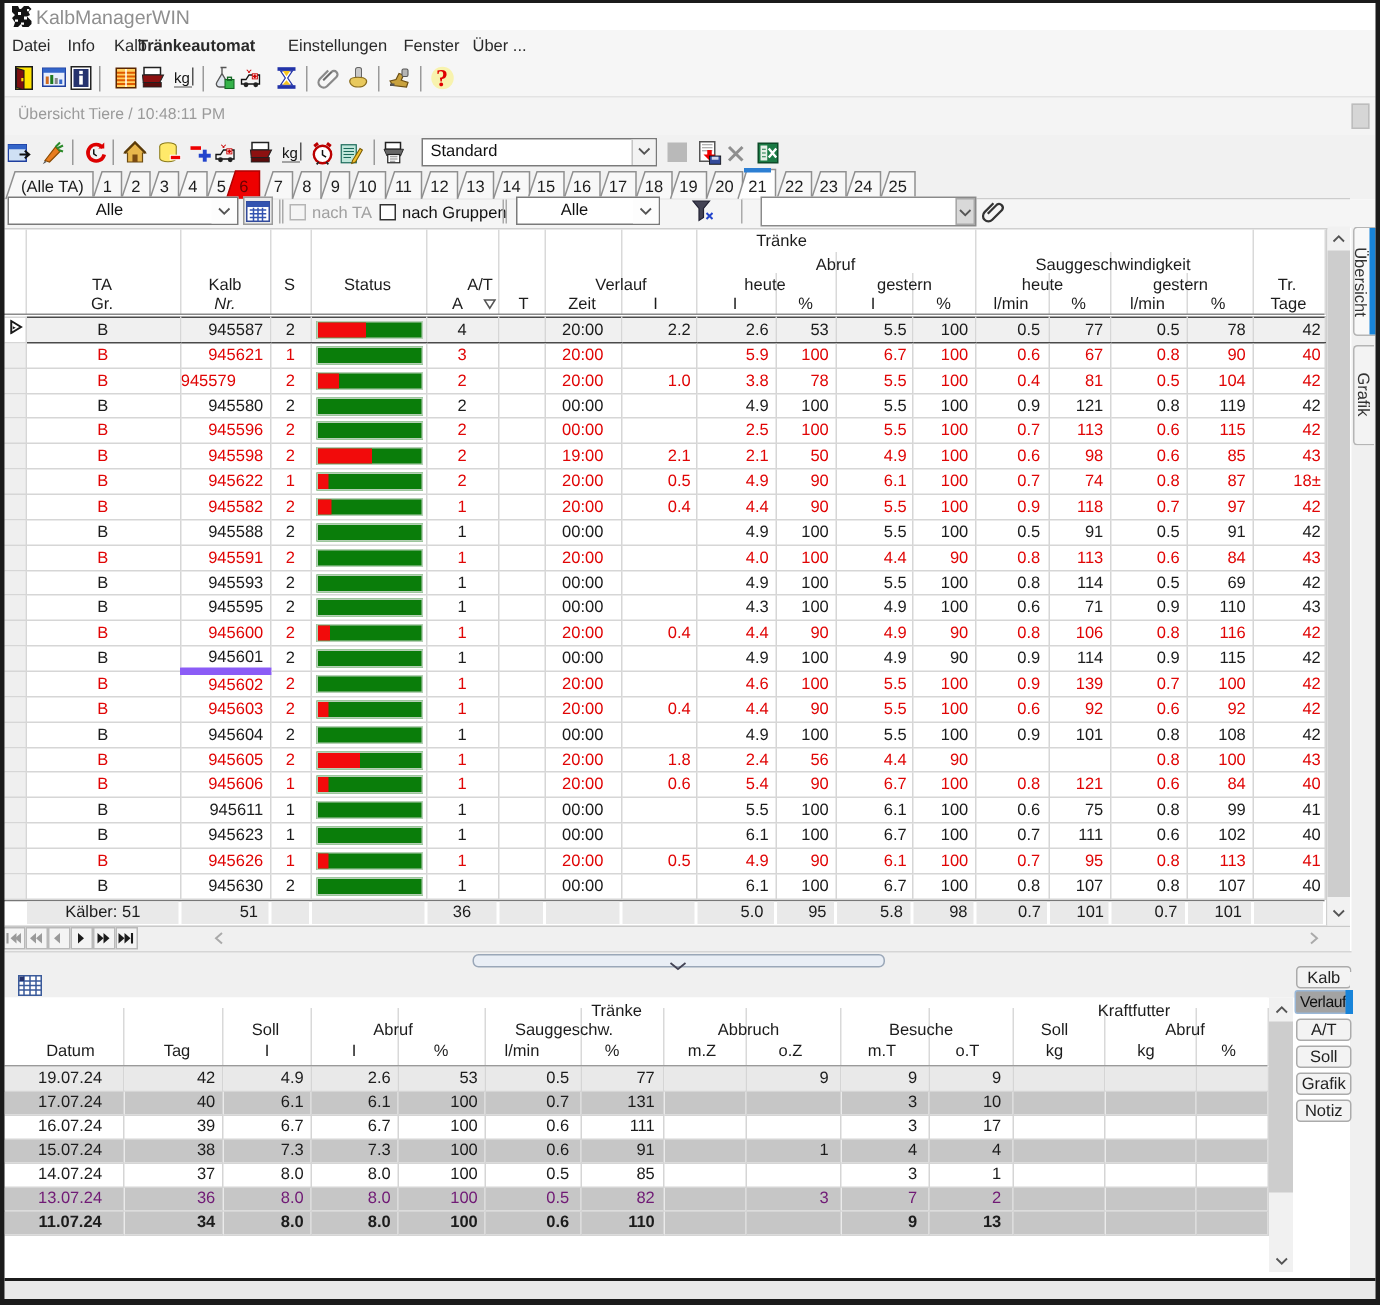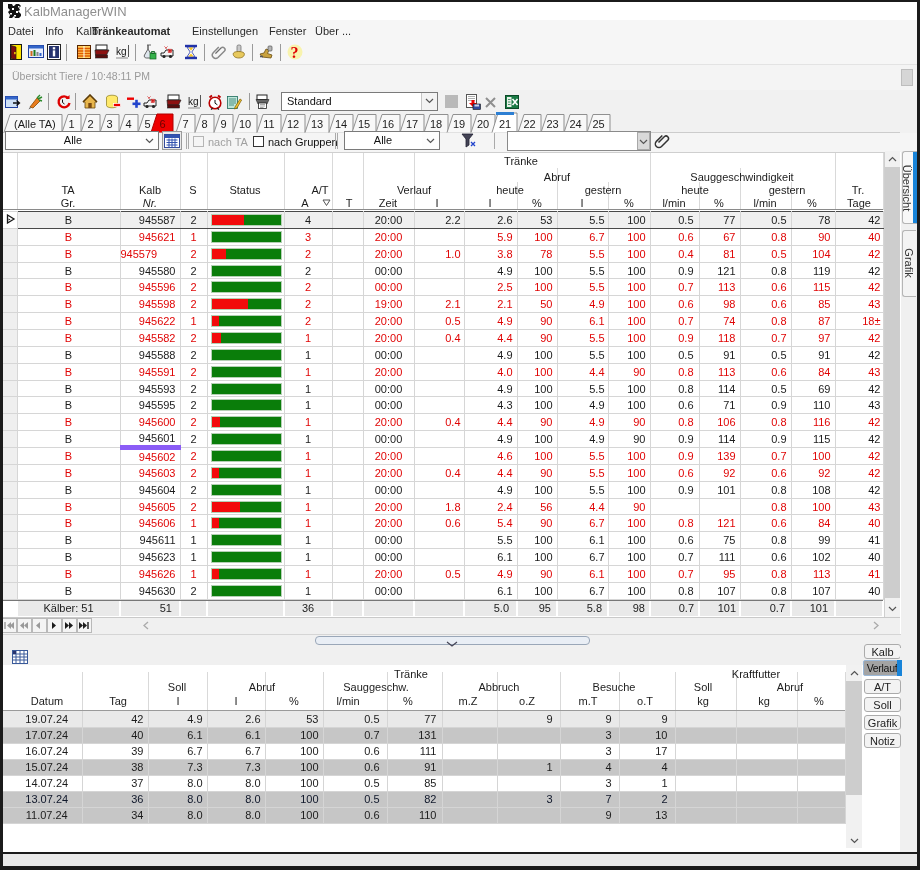--- a/index.html
+++ b/index.html
@@ -1117,37 +1117,37 @@
             <td style="height:16px;border-bottom:1px solid #d5d5d5;border-right:1px solid #d5d5d5;text-align:right;padding-right:7px;">0.5</td>
             <td style="height:16px;border-bottom:1px solid #d5d5d5;border-right:1px solid #d5d5d5;text-align:right;padding-right:5px;">85</td>
             <td style="height:16px;border-bottom:1px solid #d5d5d5;border-right:1px solid #d5d5d5;text-align:right;padding-right:7px;"></td>
             <td style="height:16px;border-bottom:1px solid #d5d5d5;border-right:1px solid #d5d5d5;text-align:right;padding-right:7px;"></td>
             <td style="height:16px;border-bottom:1px solid #d5d5d5;border-right:1px solid #d5d5d5;text-align:right;padding-right:7px;">3</td>
             <td style="height:16px;border-bottom:1px solid #d5d5d5;border-right:1px solid #d5d5d5;text-align:right;padding-right:7px;">1</td>
             <td style="height:16px;border-bottom:1px solid #d5d5d5;border-right:1px solid #d5d5d5;text-align:right;padding-right:7px;"></td>
             <td style="height:16px;border-bottom:1px solid #d5d5d5;border-right:1px solid #d5d5d5;text-align:right;padding-right:7px;"></td>
             <td style="height:16px;border-bottom:1px solid #d5d5d5;border-right:1px solid #d5d5d5;text-align:right;padding-right:7px;"></td>
           </tr>
-          <tr style="background:#c6c6c6;color:#0f172a;">
+          <tr style="background:#c6c6c6;color:#701a75;">
             <td style="height:16px;border-bottom:1px solid #d5d5d5;border-right:1px solid #d5d5d5;text-align:center;padding-left:9px;">13.07.24</td>
             <td style="height:16px;border-bottom:1px solid #d5d5d5;border-right:1px solid #d5d5d5;text-align:right;padding-right:4px;">36</td>
             <td style="height:16px;border-bottom:1px solid #d5d5d5;border-right:1px solid #d5d5d5;text-align:right;padding-right:4px;">8.0</td>
             <td style="height:16px;border-bottom:1px solid #d5d5d5;border-right:1px solid #d5d5d5;text-align:right;padding-right:4px;">8.0</td>
             <td style="height:16px;border-bottom:1px solid #d5d5d5;border-right:1px solid #d5d5d5;text-align:right;padding-right:4px;">100</td>
             <td style="height:16px;border-bottom:1px solid #d5d5d5;border-right:1px solid #d5d5d5;text-align:right;padding-right:7px;">0.5</td>
             <td style="height:16px;border-bottom:1px solid #d5d5d5;border-right:1px solid #d5d5d5;text-align:right;padding-right:5px;">82</td>
             <td style="height:16px;border-bottom:1px solid #d5d5d5;border-right:1px solid #d5d5d5;text-align:right;padding-right:7px;"></td>
             <td style="height:16px;border-bottom:1px solid #d5d5d5;border-right:1px solid #d5d5d5;text-align:right;padding-right:7px;">3</td>
             <td style="height:16px;border-bottom:1px solid #d5d5d5;border-right:1px solid #d5d5d5;text-align:right;padding-right:7px;">7</td>
             <td style="height:16px;border-bottom:1px solid #d5d5d5;border-right:1px solid #d5d5d5;text-align:right;padding-right:7px;">2</td>
             <td style="height:16px;border-bottom:1px solid #d5d5d5;border-right:1px solid #d5d5d5;text-align:right;padding-right:7px;"></td>
             <td style="height:16px;border-bottom:1px solid #d5d5d5;border-right:1px solid #d5d5d5;text-align:right;padding-right:7px;"></td>
             <td style="height:16px;border-bottom:1px solid #d5d5d5;border-right:1px solid #d5d5d5;text-align:right;padding-right:7px;"></td>
           </tr>
-          <tr style="background:#c6c6c6;color:#1c1c1c;">
+          <tr style="background:#c6c6c6;color:#1c1c1c;font-weight:bold;">
             <td style="height:16px;border-bottom:1px solid #d5d5d5;border-right:1px solid #d5d5d5;text-align:center;padding-left:9px;">11.07.24</td>
             <td style="height:16px;border-bottom:1px solid #d5d5d5;border-right:1px solid #d5d5d5;text-align:right;padding-right:4px;">34</td>
             <td style="height:16px;border-bottom:1px solid #d5d5d5;border-right:1px solid #d5d5d5;text-align:right;padding-right:4px;">8.0</td>
             <td style="height:16px;border-bottom:1px solid #d5d5d5;border-right:1px solid #d5d5d5;text-align:right;padding-right:4px;">8.0</td>
             <td style="height:16px;border-bottom:1px solid #d5d5d5;border-right:1px solid #d5d5d5;text-align:right;padding-right:4px;">100</td>
             <td style="height:16px;border-bottom:1px solid #d5d5d5;border-right:1px solid #d5d5d5;text-align:right;padding-right:7px;">0.6</td>
             <td style="height:16px;border-bottom:1px solid #d5d5d5;border-right:1px solid #d5d5d5;text-align:right;padding-right:5px;">110</td>
             <td style="height:16px;border-bottom:1px solid #d5d5d5;border-right:1px solid #d5d5d5;text-align:right;padding-right:7px;"></td>
             <td style="height:16px;border-bottom:1px solid #d5d5d5;border-right:1px solid #d5d5d5;text-align:right;padding-right:7px;"></td>
             <td style="height:16px;border-bottom:1px solid #d5d5d5;border-right:1px solid #d5d5d5;text-align:right;padding-right:7px;">9</td>

